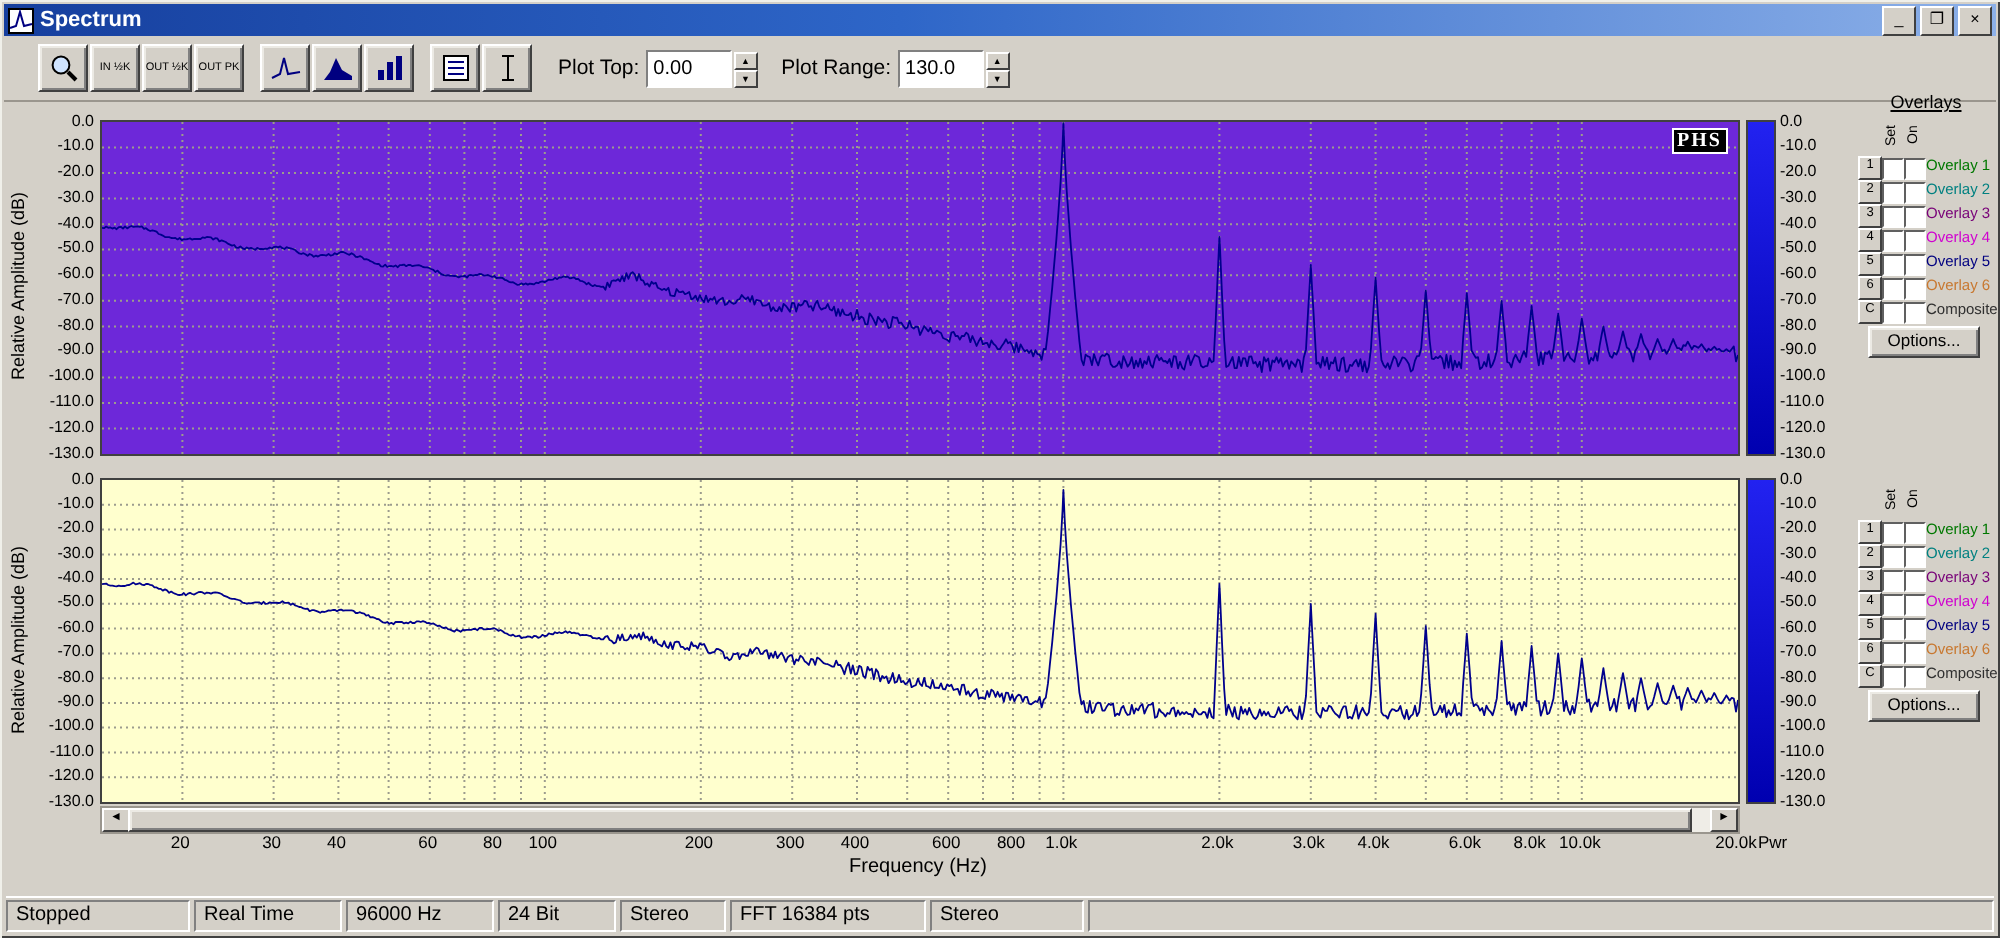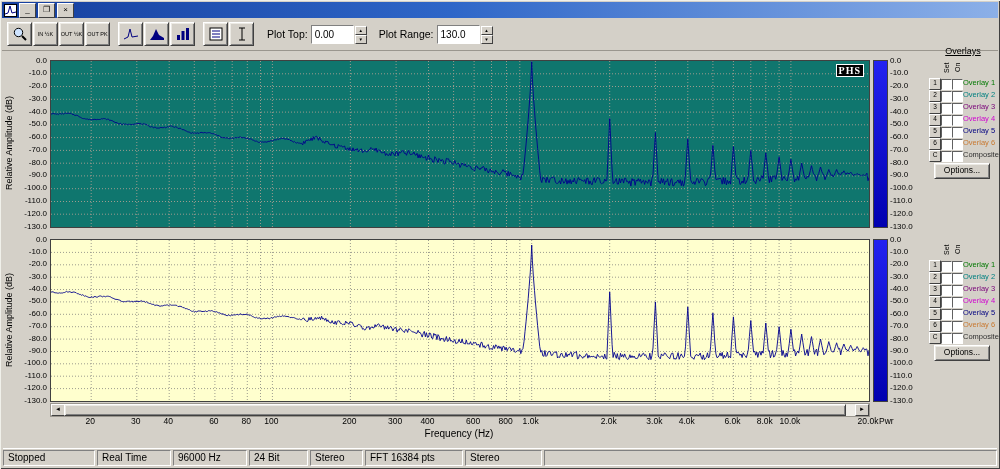--- a/index.html
+++ b/index.html
@@ -8,21 +8,21 @@
   #win{position:absolute;inset:0;background:#d4d0c8;
        box-shadow:inset 1px 1px 0 #f0f0ea, inset -1px -1px 0 #404040;}
   .titlebar{position:absolute;left:2px;top:2px;right:2px;height:16px;
        background:linear-gradient(90deg,#163f9e,#2e66c8 45%,#8cb0e8);
        display:flex;align-items:center;padding:0 2px;}
   .title-text{color:#fff;font-size:11px;font-weight:bold;margin-left:3px;flex:1;}
   .winbtn{width:15px;height:13px;margin-left:2px;background:#d4d0c8;
        border:1px solid;border-color:#fff #404040 #404040 #fff;
        font-size:8px;line-height:11px;text-align:center;}
   .toolbar{position:absolute;left:2px;top:18px;right:2px;height:28px;background:#d4d0c8;
-       border-bottom:1px solid #9a968e;display:flex;align-items:center;padding:2px 5px;}
+       border-bottom:1px solid #9a968e;display:flex;align-items:center;padding:2px 17px;}
   .tbtn{width:23px;height:22px;margin-right:1px;display:flex;align-items:center;justify-content:center;
        background:#d4d0c8;border:1px solid;border-color:#fff #404040 #404040 #fff;
        box-shadow:inset 1px 1px 0 #eceae4, inset -1px -1px 0 #808080;}
   .txtbtn span{font-size:5.5px;line-height:6px;text-align:center;}
   .tbsep{width:7px;height:22px;}
   .tblabel{font-size:10.5px;margin:0 3px 0 12px;white-space:nowrap;}
   .tbfield{background:#fff;border:1px solid;border-color:#808080 #fff #fff #808080;
        width:38px;height:17px;font-size:10px;display:inline-flex;align-items:center;padding-left:3px;}
   .spin{display:inline-flex;flex-direction:column;width:12px;height:17px;margin-left:1px;}
   .spin span{flex:1;font-size:4.5px;line-height:7px;text-align:center;background:#d4d0c8;
@@ -72,20 +72,21 @@
 </head>
 <body>
 
 <div id="win">
 
   <div class="titlebar">
     <svg width="13" height="13">
       <rect x="0.5" y="0.5" width="12" height="12" fill="#fff" stroke="#000"></rect>
       <polyline points="1,10 4,9 6,2 8,9 12,8" stroke="#000080" fill="none"></polyline>
     </svg>
+    <span class="title-text">Spectrum</span>
     <div class="winbtn">_</div>
     <div class="winbtn">❐</div>
     <div class="winbtn">×</div>
   </div>
 
   <div class="toolbar">
     <div class="tbtn">
       <svg width="16" height="16">
         <circle cx="6.5" cy="6.5" r="4.2" fill="#cfe4ff" stroke="#000"></circle>
         <line x1="10" y1="10" x2="14" y2="14" stroke="#000" stroke-width="2"></line>
@@ -148,21 +149,21 @@
     </span>
     <span class="spin">
         <span>▲</span>
         <span>▼</span>
       </span>
   </div>
 
   <div class="vaxis" style="top:60px;height:166px">Relative Amplitude (dB)</div>
   <div class="vaxis" style="top:239px;height:161px">Relative Amplitude (dB)</div>
 
-  <div class="plot-box" style="top: 60px; height: 166px; background: #0f766e;">
+  <div class="plot-box" style="top: 60px; height: 166px; background: #6d28d9;">
     <svg id="svg-left" viewBox="0 0 818 166" preserveAspectRatio="none">
         <g stroke="#9c9c8e" stroke-dasharray="1 2">
           <line x1="40.2" x2="40.2" y1="0" y2="166"></line>
           <line x1="85.8" x2="85.8" y1="0" y2="166"></line>
           <line x1="118.2" x2="118.2" y1="0" y2="166"></line>
           <line x1="143.3" x2="143.3" y1="0" y2="166"></line>
           <line x1="163.9" x2="163.9" y1="0" y2="166"></line>
           <line x1="181.2" x2="181.2" y1="0" y2="166"></line>
           <line x1="196.3" x2="196.3" y1="0" y2="166"></line>
           <line x1="209.5" x2="209.5" y1="0" y2="166"></line>

